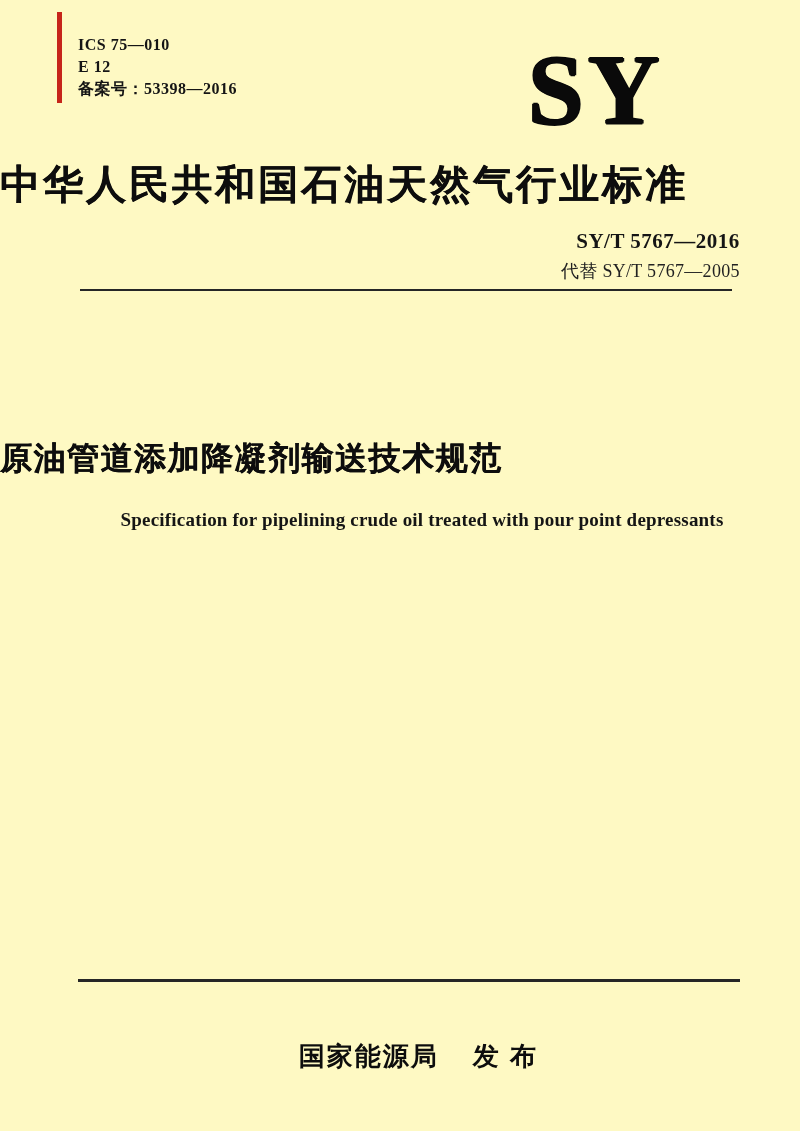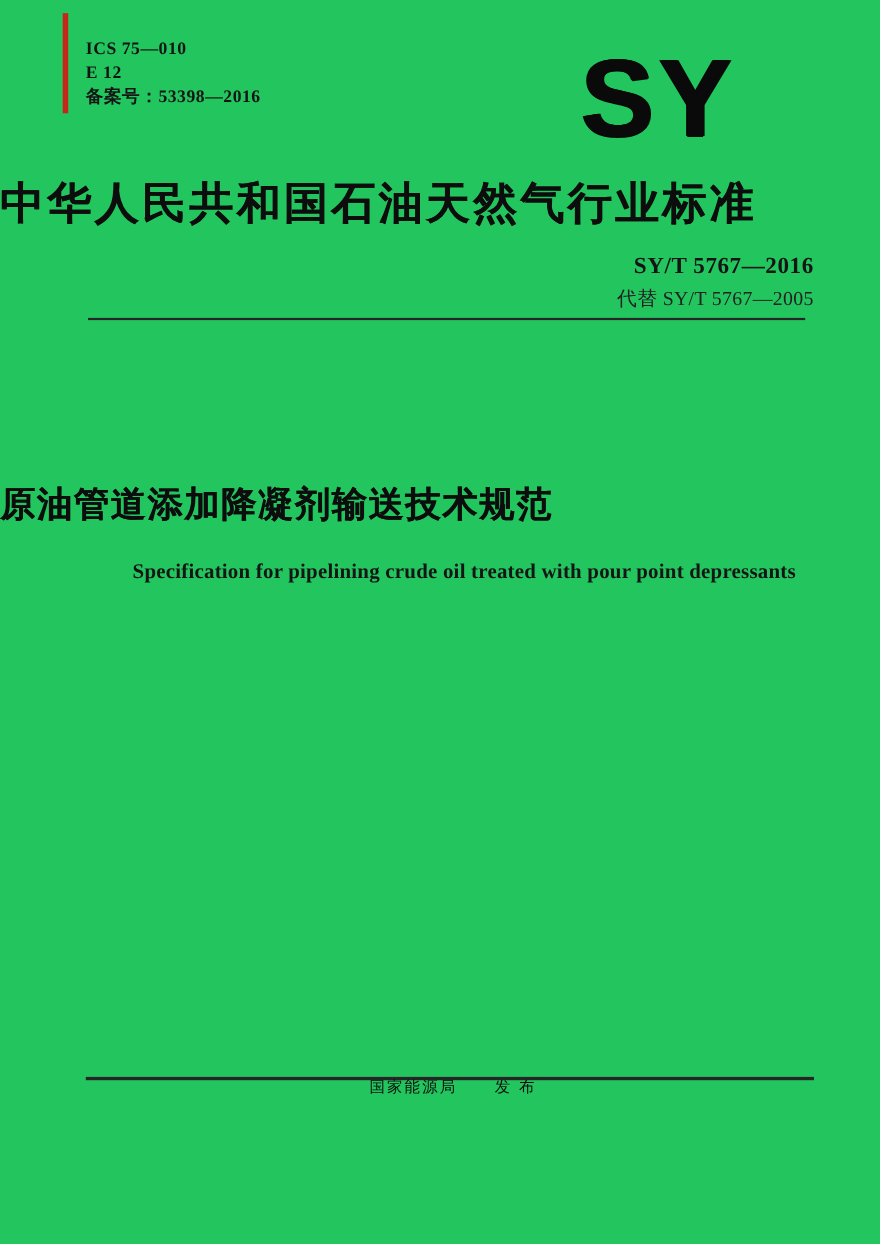--- a/index.html
+++ b/index.html
@@ -1,41 +1,41 @@
 <!DOCTYPE html>
 <html><head>
 <meta charset="utf-8">
 <style>
   html, body { margin: 0; padding: 0; background: #e8e8e8; }
   .page {
     position: relative;
     width: 800px;
     height: 1131px;
-    background: #22c55e;
+    background: #fef9c3;
     overflow: hidden;
     font-family: "Liberation Serif", serif;
     color: #151515;
   }
   .red-mark {
     position: absolute;
     left: 57px; top: 12px;
     width: 5px; height: 91px;
   }
   .ics-block {
     position: absolute;
     left: 78px; top: 34px;
     font-size: 16px;
     font-weight: bold;
     line-height: 22px;
     letter-spacing: 0.5px;
   }
   .logo {
     position: absolute;
     left: 528px; top: 42px;
-    font-family: Liberation Sans, sans-serif;
+    font-family: Liberation Serif, serif;
     font-weight: bold;
     font-size: 100px;
     line-height: 96px;
     letter-spacing: 4px;
     color: #0a0a0a;
     text-shadow: 1.2px 0 0 currentColor, -1.2px 0 0 currentColor,
                  0 0.8px 0 currentColor, 0 -0.8px 0 currentColor;
   }
   .nation-title {
     position: absolute;
@@ -97,26 +97,26 @@
     width: 656px;
     display: flex;
     justify-content: space-between;
     font-weight: bold;
     font-size: 20px;
     letter-spacing: 0.5px;
     white-space: pre;
   }
   .publisher {
     position: absolute;
-    left: 0; top: 964px;
+    left: 0; top: 1008px;
     width: 100%;
     text-align: center;
     font-family: "Liberation Sans", sans-serif;
-    font-weight: normal;
-    font-size: 14px;
+    font-weight: bold;
+    font-size: 26px;
     letter-spacing: 2px;
     color: #0d0d0d;
     white-space: pre;
   }
   .publisher .gap { display: inline-block; width: 34px; }
 </style>
 </head>
 <body>
 
 <div class="page">

